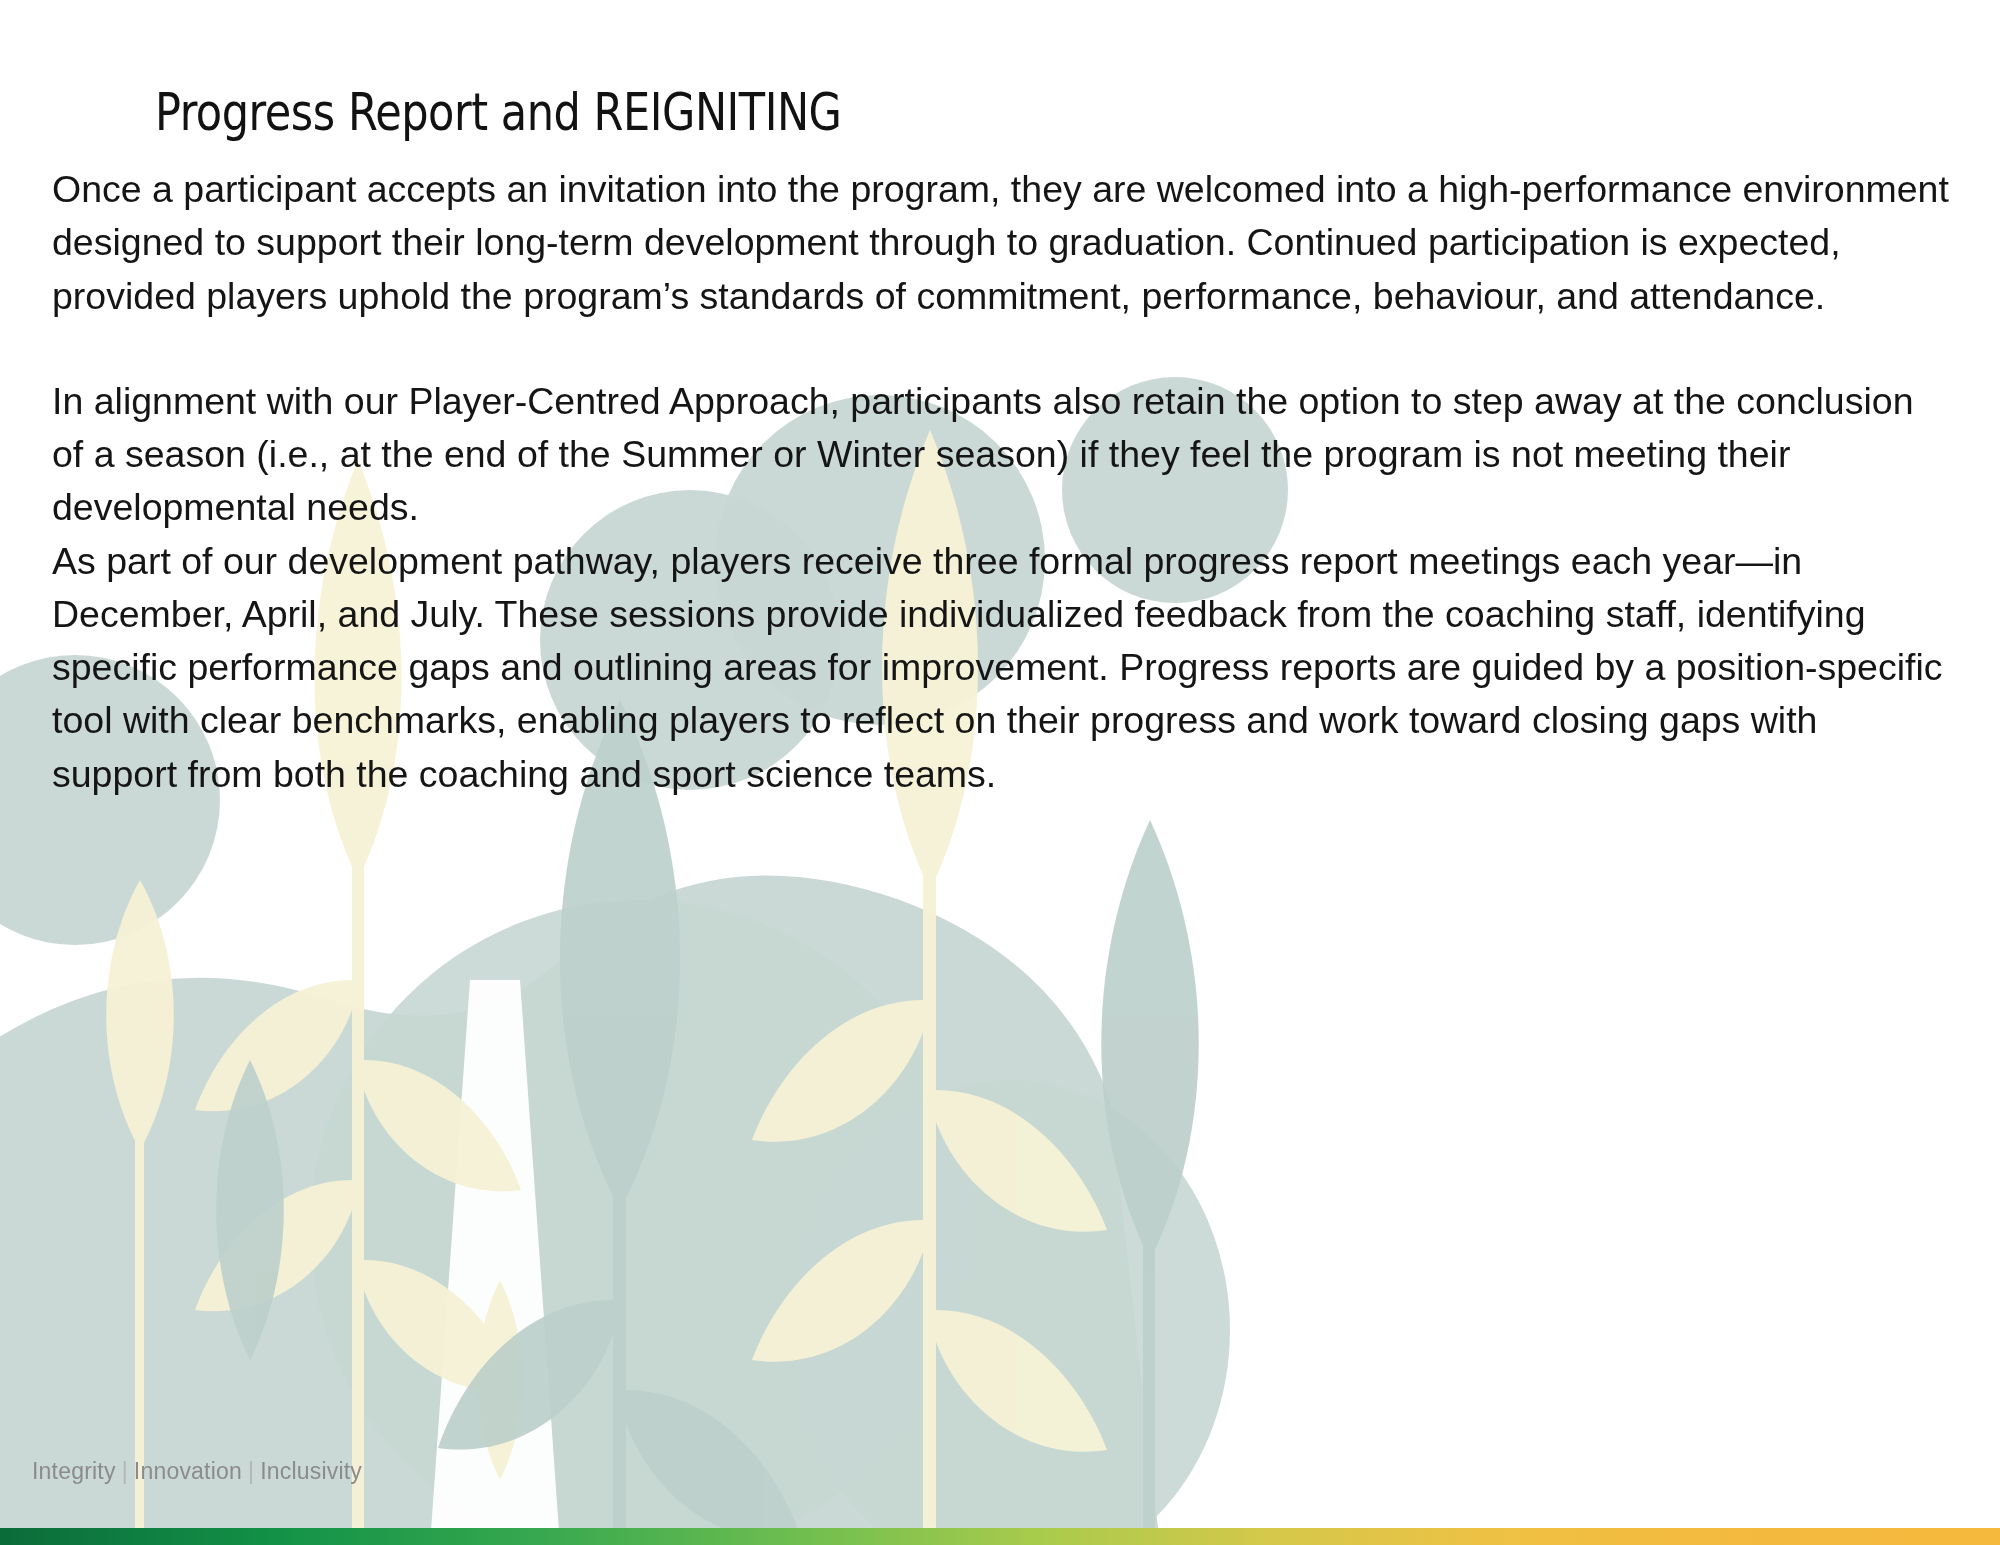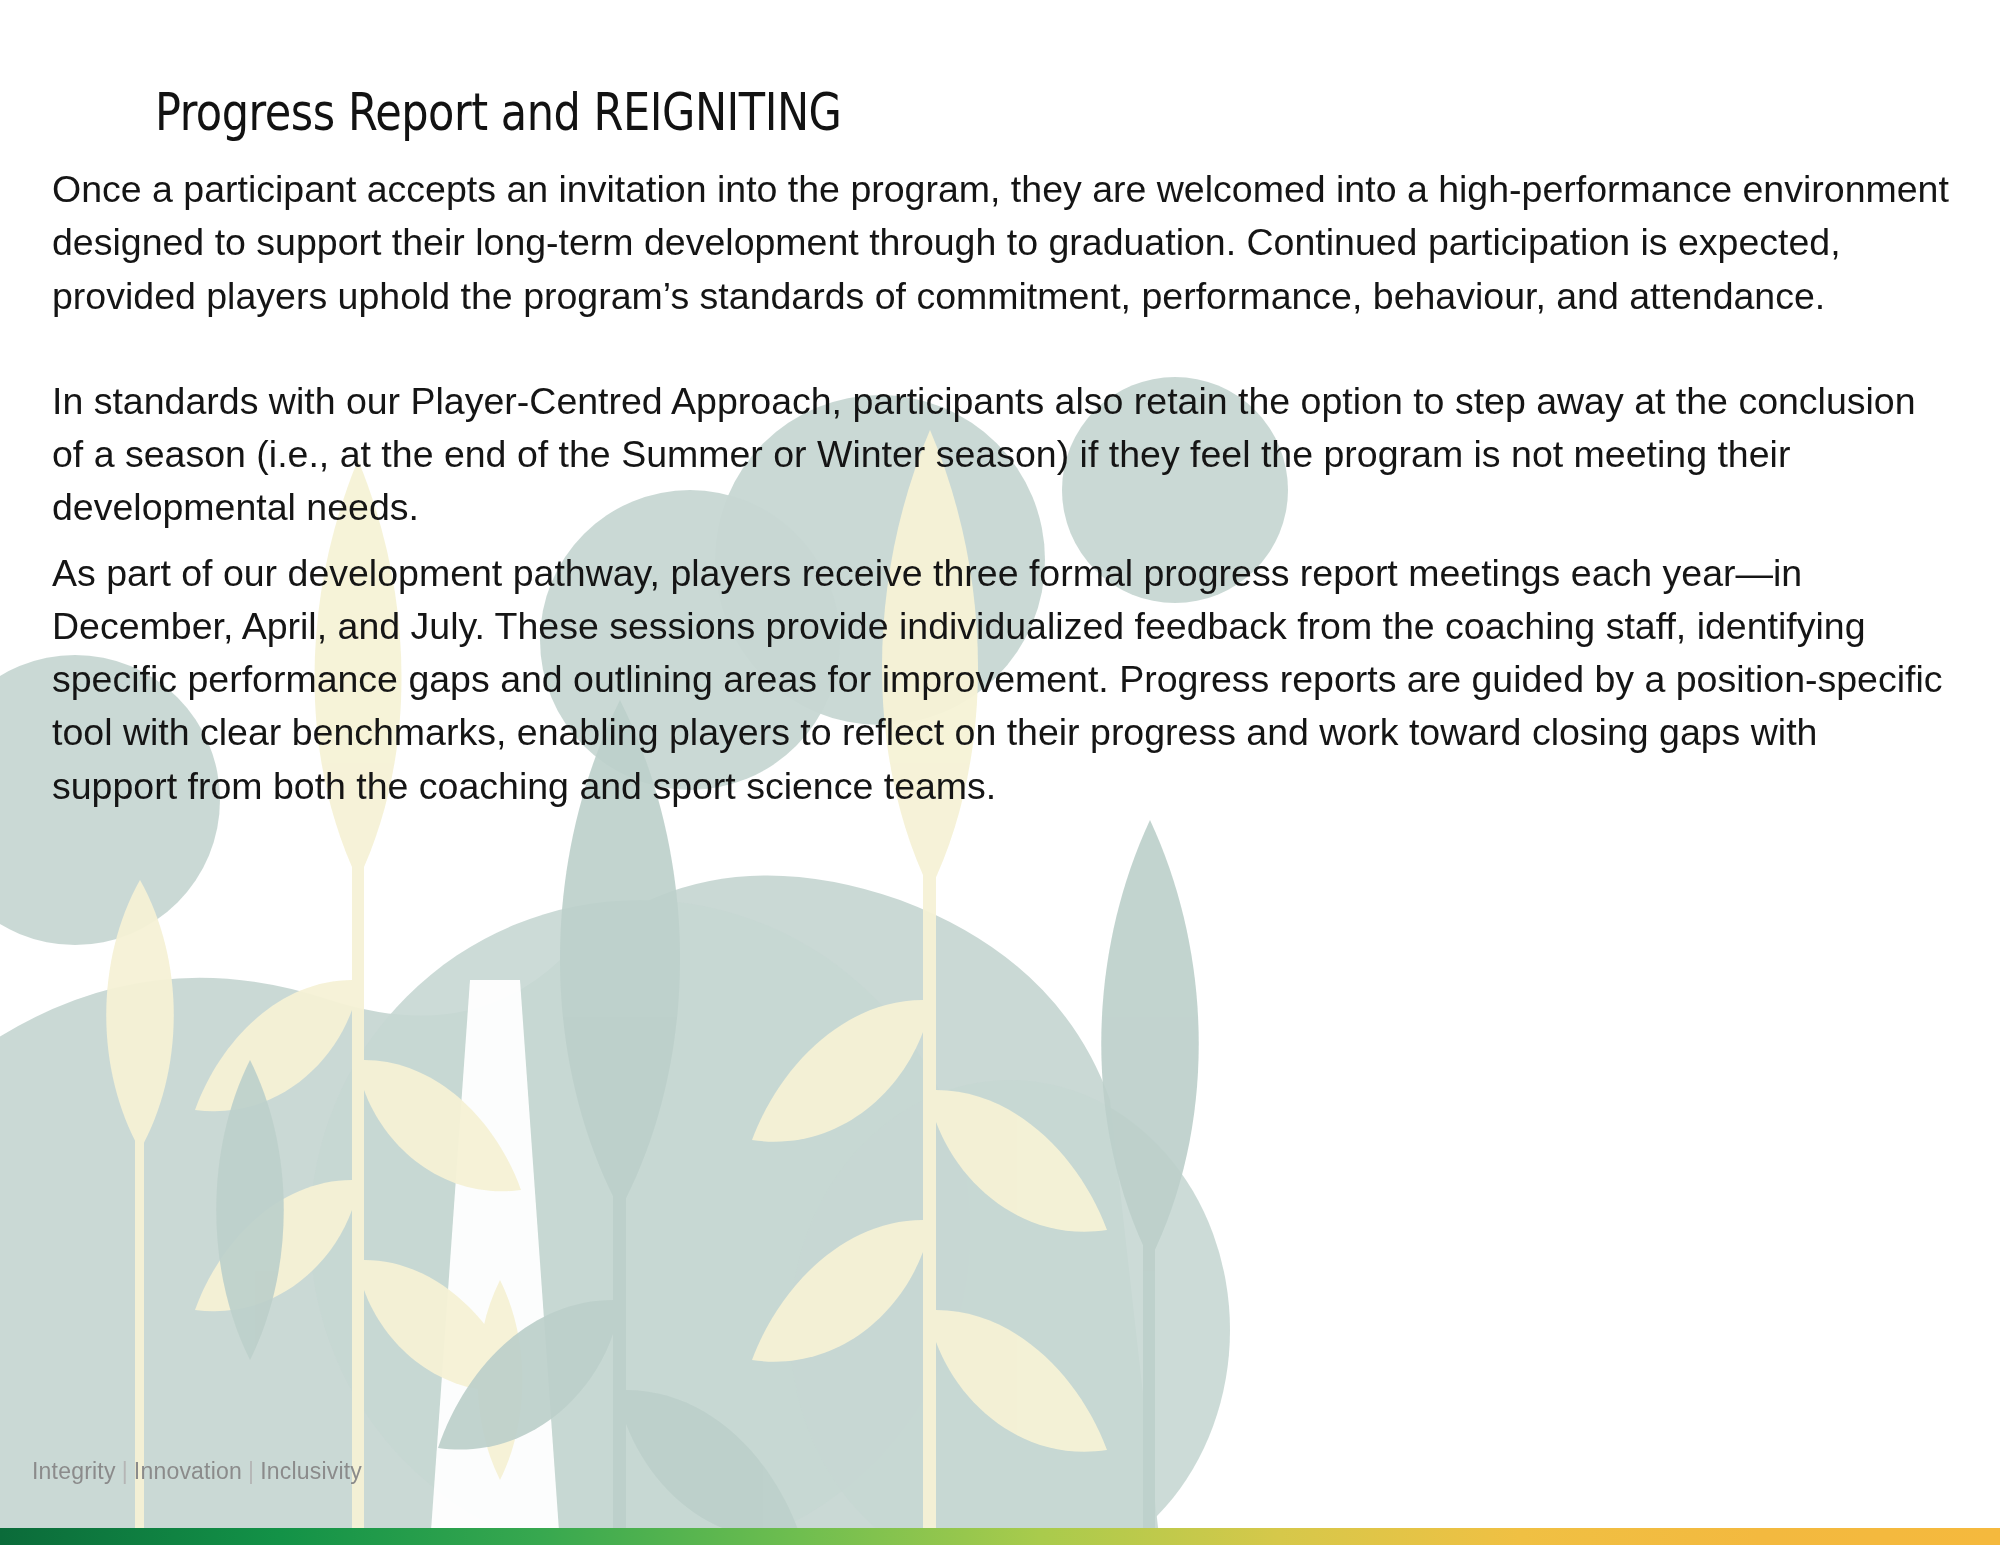--- a/index.html
+++ b/index.html
@@ -58,21 +58,21 @@
     width: 1900px;
     font-size: 37.5px;
     line-height: 1.42;
     color: #151515;
   }
 
   .para {
     margin: 0;
   }
   .para + .para {
-    margin-top: 12px;
+    margin-top: 0px;
   }
   .spacer {
     height: 52px;
   }
 
   .footer-tagline {
     position: absolute;
     left: 32px;
     bottom: 60px;
     font-size: 23px;
@@ -161,21 +161,21 @@
     </g>
   </svg>
 
   <div class="content">
 
     <div class="slide-title">Progress Report and REIGNITING</div>
 
     <div class="body-block">
       <p class="para">Once a participant accepts an invitation into the program, they are welcomed into a high-performance environment designed to support their long-term development through to graduation. Continued participation is expected, provided players uphold the program’s standards of commitment, performance, behaviour, and attendance.</p>
       <div class="spacer"></div>
-      <p class="para">In standards with our Player-Centred Approach, participants also retain the option to step away at the conclusion of a season (i.e., at the end of the Summer or Winter season) if they feel the program is not meeting their developmental needs.</p>
+      <p class="para">In alignment with our Player-Centred Approach, participants also retain the option to step away at the conclusion of a season (i.e., at the end of the Summer or Winter season) if they feel the program is not meeting their developmental needs.</p>
       <p class="para">As part of our development pathway, players receive three formal progress report meetings each year—in December, April, and July. These sessions provide individualized feedback from the coaching staff, identifying specific performance gaps and outlining areas for improvement. Progress reports are guided by a position-specific tool with clear benchmarks, enabling players to reflect on their progress and work toward closing gaps with support from both the coaching and sport science teams.</p>
     </div>
 
     <div class="footer-tagline">
       <span>Integrity</span><span class="sep">|</span><span>Innovation</span><span class="sep">|</span><span>Inclusivity</span>
     </div>
 
     <div class="bottom-bar"></div>
 
   </div>

